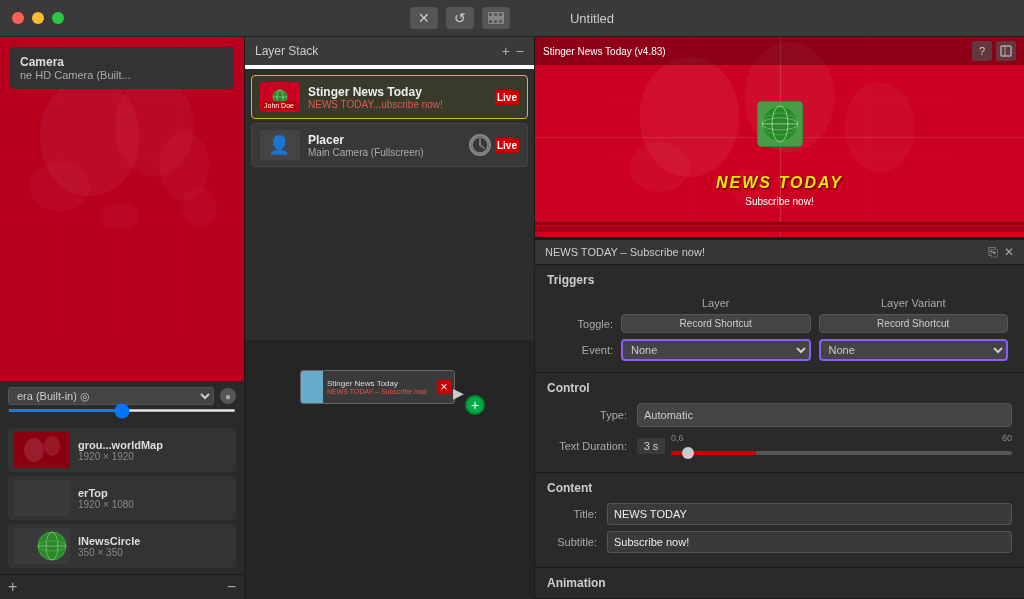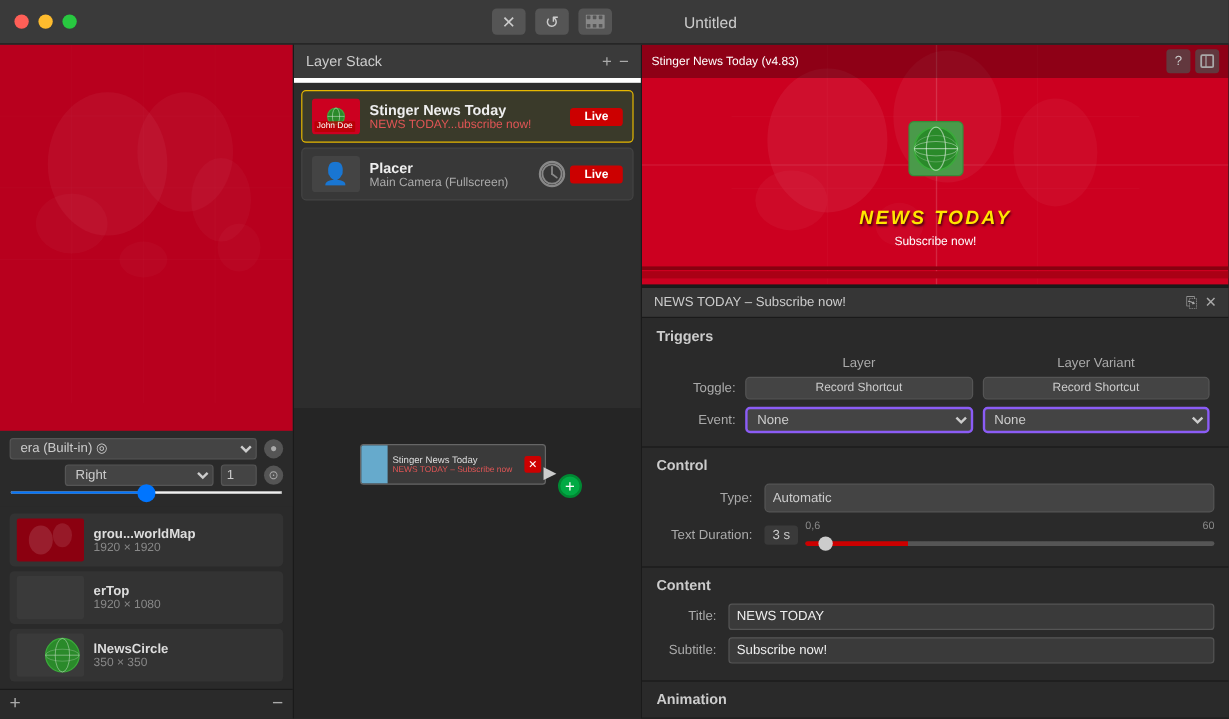--- a/index.html
+++ b/index.html
@@ -259,21 +259,21 @@
     .layer-info { flex: 1; }
     .layer-name { color: #eee; font-size: 12px; font-weight: 600; }
     .layer-sub { color: #aaa; font-size: 10px; }
     .layer-sub-red { color: #e05555; font-size: 10px; }
 
     .live-badge {
       background: #cc0000;
       color: white;
       font-size: 10px;
       font-weight: 700;
-      padding: 2px 12px;
+      padding: 2px 2px;
       border-radius: 3px;
       flex-shrink: 0;
     }
 
     .timer-icon {
       width: 22px;
       height: 22px;
       border-radius: 50%;
       border: 2px solid #888;
       display: flex;
@@ -660,36 +660,32 @@
         <ellipse cx="200" cy="170" rx="18" ry="20" fill="rgba(255,255,255,0.08)"></ellipse>
 
         <line x1="0" y1="60" x2="245" y2="60" stroke="rgba(255,255,255,0.1)" stroke-width="0.5"></line>
         <line x1="0" y1="120" x2="245" y2="120" stroke="rgba(255,255,255,0.1)" stroke-width="0.5"></line>
         <line x1="0" y1="180" x2="245" y2="180" stroke="rgba(255,255,255,0.1)" stroke-width="0.5"></line>
         <line x1="60" y1="0" x2="60" y2="300" stroke="rgba(255,255,255,0.1)" stroke-width="0.5"></line>
         <line x1="120" y1="0" x2="120" y2="300" stroke="rgba(255,255,255,0.1)" stroke-width="0.5"></line>
         <line x1="180" y1="0" x2="180" y2="300" stroke="rgba(255,255,255,0.1)" stroke-width="0.5"></line>
       </svg>
 
+      <div class="camera-label-area">
+        <div class="camera-label">Camera</div>
+        <div class="camera-sublabel">ne HD Camera (Built...</div>
+      </div>
     </div>
 
     <div class="left-bottom">
       <div class="settings-row">
         <select class="mini-select">
           <option>era (Built-in) ◎</option>
         </select>
         <button class="circle-btn">●</button>
-      </div>
-      <div class="settings-row">
-        <span class="settings-label"></span>
-        <select class="mini-select">
-          <option>Right</option>
-        </select>
-        <input type="text" class="mini-input" value="1" style="">
-        <button class="circle-btn">⊙</button>
       </div>
 
       <div class="settings-row">
         <input type="range" style="flex: 1 1 0%; height: 3px;" value="50">
       </div>
     </div>
 
     <div class="thumbnail-list">
       <div class="thumbnail-item">
         <div class="thumb-preview red-bg">

